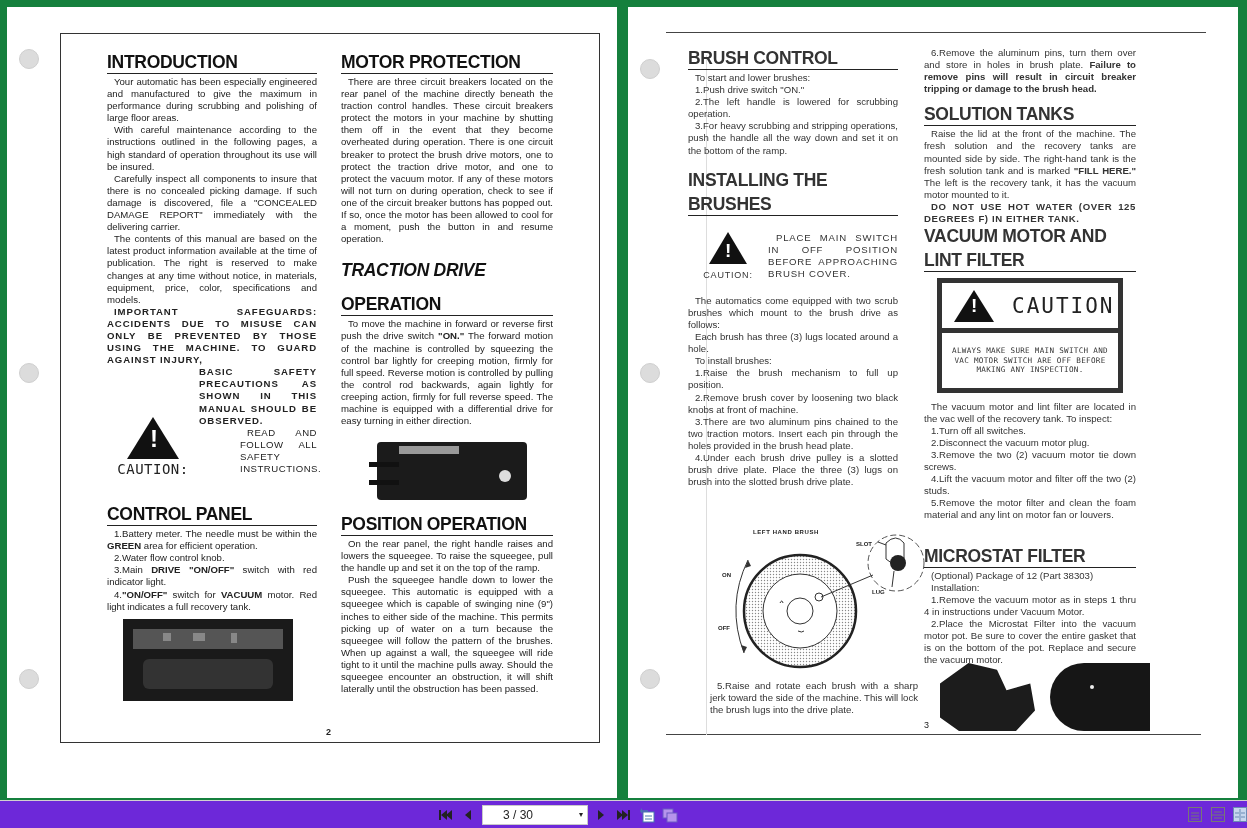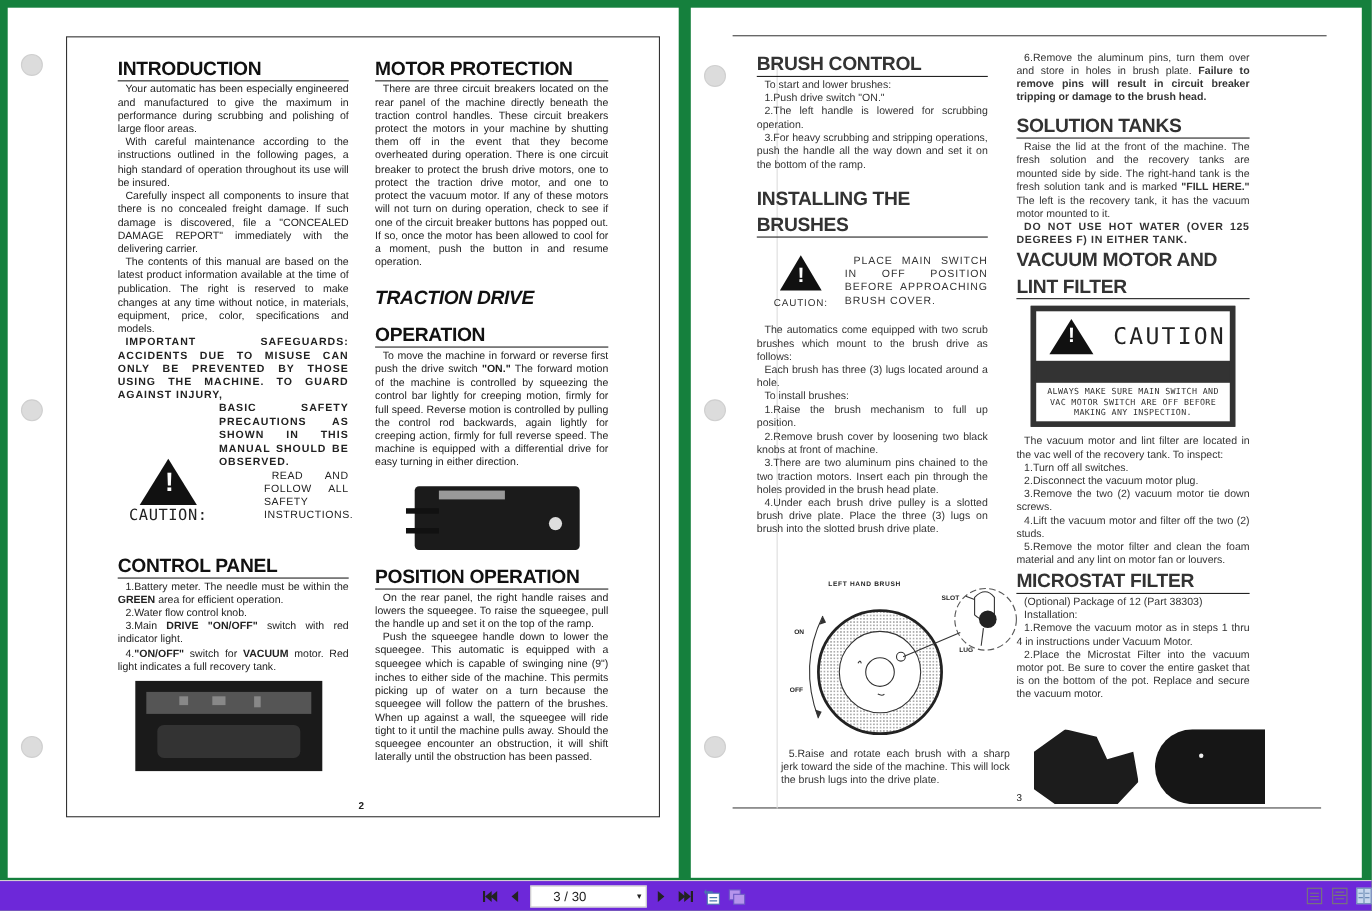--- a/index.html
+++ b/index.html
@@ -37,21 +37,21 @@
   .photo .p1 { position: absolute; background: #555; }
   .photo .p2 { position: absolute; background: #888; }
 
   .pagenum { position: absolute; font-size: 9px; font-weight: bold; }
 
   .caution-box { border: 5px solid #333; background: #333; width: 186px; margin: 6px auto 8px; }
   .caution-box .top { background: #fff; display: flex; align-items: center; height: 45px; padding-left: 12px; }
   .caution-box .top .tri { border-left-width: 20px; border-right-width: 20px; border-bottom-width: 32px; margin: 0; }
   .caution-box .top .tri span { left: -3px; top: 5px; font-size: 19px; line-height: 22px; }
   .caution-box .top .word { font-family: "DejaVu Sans Mono", monospace; font-size: 21px; letter-spacing: 2px; margin-left: 18px; color: #222; }
-  .caution-box .bot { background: #fff; margin-top: 20px; padding: 3px 6px; font-family: "DejaVu Sans Mono", monospace; font-size: 7.6px; line-height: 9.5px; text-align: center; letter-spacing: 0.3px; }
+  .caution-box .bot { background: #fff; margin-top: 5px; padding: 13px 6px; font-family: "DejaVu Sans Mono", monospace; font-size: 7.6px; line-height: 9.5px; text-align: center; letter-spacing: 0.3px; }
 
   .brush-fig { position: absolute; }
 
   .toolbar { position: absolute; left: 0; top: 800px; width: 1247px; height: 28px; background: #6d28d9; border-top: 1px solid #d0d0d0; }
   .tb-btn { position: absolute; top: 5px; height: 18px; width: 18px; display: flex; align-items: center; justify-content: center; font-size: 12px; color: #222; cursor: pointer; }
   .page-input { position: absolute; left: 482px; top: 4px; width: 106px; height: 20px; background: #fff; border: 1px solid #c9c9c9; font-size: 12px; line-height: 18px; padding-left: 20px; color: #222; }
   .page-input .dd { position: absolute; right: 4px; top: 0; font-size: 8px; }
   .view-btn { position: absolute; top: 6px; width: 14px; height: 15px; border: 1px solid #777; }
   .view-btn.active { background: #c7d7ee; border-color: #6b8bb5; }
 </style>
@@ -63,21 +63,21 @@
   <div class="page page-left">
     <div class="hole" style="left:12px;top:42px;"></div>
     <div class="hole" style="left:12px;top:356px;"></div>
     <div class="hole" style="left:12px;top:662px;"></div>
     <div class="frame"></div>
 
     <div class="col" style="left:100px;top:44px;width:210px;">
       <div class="heading">INTRODUCTION</div>
       <p>Your automatic has been especially engineered and manufactured to give the maximum in performance during scrubbing and polishing of large floor areas.</p>
       <p>With careful maintenance according to the instructions outlined in the following pages, a high standard of operation throughout its use will be insured.</p>
-      <p>Carefully inspect all components to insure that there is no concealed freight damage. If such damage is discovered, file a "CONCEALED DAMAGE REPORT" immediately with the delivering carrier.</p>
+      <p>Carefully inspect all components to insure that there is no concealed picking damage. If such damage is discovered, file a "CONCEALED DAMAGE REPORT" immediately with the delivering carrier.</p>
       <p>The contents of this manual are based on the latest product information available at the time of publication. The right is reserved to make changes at any time without notice, in materials, equipment, price, color, specifications and models.</p>
       <p class="caps-bold">IMPORTANT SAFEGUARDS: ACCIDENTS DUE TO MISUSE CAN ONLY BE PREVENTED BY THOSE USING THE MACHINE. TO GUARD AGAINST INJURY,</p>
       <div class="caution-row">
         <div class="caution-sym">
           <div class="tri">
               <span>!</span>
             </div>
           <div class="caution-label">CAUTION:</div>
         </div>
         <div style="width:118px;">
@@ -219,21 +219,21 @@
         <div class="bot">ALWAYS MAKE SURE MAIN SWITCH AND VAC MOTOR SWITCH ARE OFF BEFORE MAKING ANY INSPECTION.</div>
       </div>
 
       <p>The vacuum motor and lint filter are located in the vac well of the recovery tank. To inspect:</p>
       <p>1.Turn off all switches.</p>
       <p>2.Disconnect the vacuum motor plug.</p>
       <p>3.Remove the two (2) vacuum motor tie down screws.</p>
       <p>4.Lift the vacuum motor and filter off the two (2) studs.</p>
       <p>5.Remove the motor filter and clean the foam material and any lint on motor fan or louvers.</p>
 
-      <div class="heading grey" style="margin-top:0;">MICROSTAT FILTER</div>
+      <div class="heading grey" style="margin-top:23px;">MICROSTAT FILTER</div>
       <p>(Optional) Package of 12 (Part 38303)</p>
       <p>Installation:</p>
       <p>1.Remove the vacuum motor as in steps 1 thru 4 in instructions under Vacuum Motor.</p>
       <p>2.Place the Microstat Filter into the vacuum motor pot. Be sure to cover the entire gasket that is on the bottom of the pot. Replace and secure the vacuum motor.</p>
     </div>
 
     <div class="photo" style="left:312px;top:656px;width:210px;height:68px;background:#fff;">
       <div class="p1" style="left:0;top:0;width:95px;height:68px;background:#1c1c1c;clip-path:polygon(0 30%,30% 0,60% 10%,70% 40%,95% 30%,100% 70%,80% 100%,20% 100%,0 80%);"></div>
       <div class="p1" style="left:110px;top:0;width:100px;height:68px;background:#161616;border-radius:40px 0 0 40px;"></div>
       <div class="p2" style="left:150px;top:22px;width:4px;height:4px;border-radius:50%;background:#eee;"></div>

